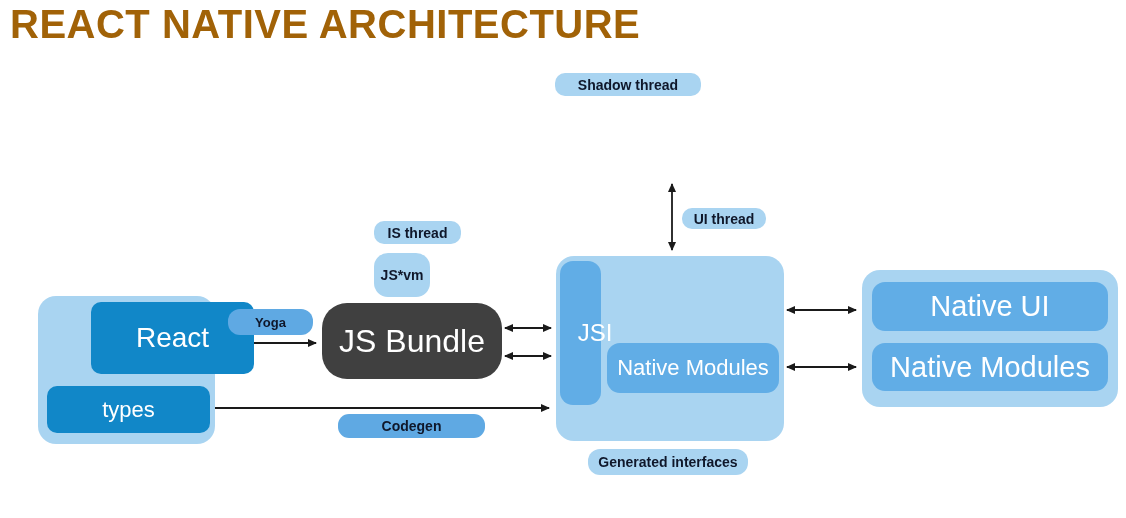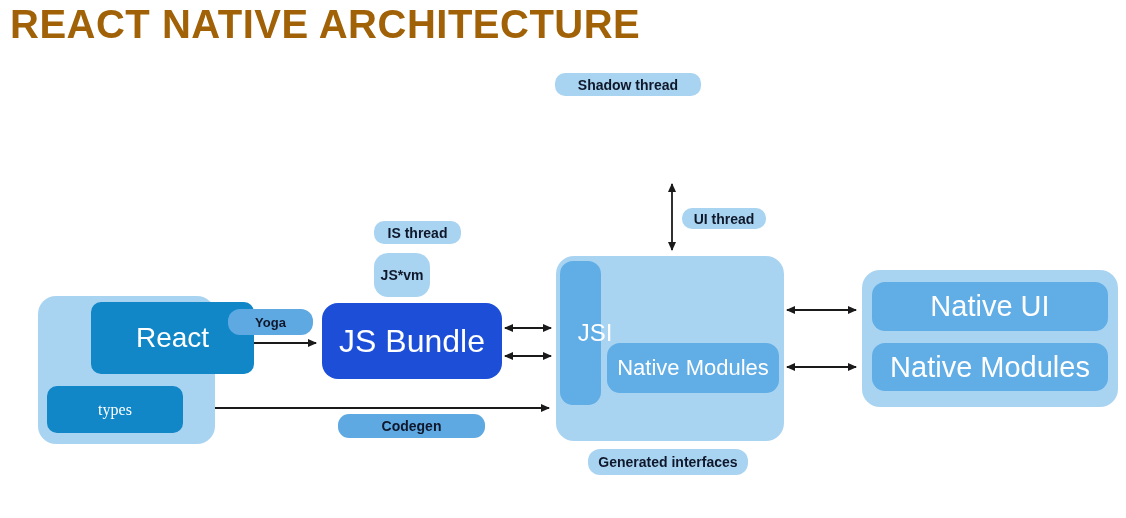--- a/index.html
+++ b/index.html
@@ -22,21 +22,21 @@
     font-size:14px;font-weight:700;
     border-radius:10px;white-space:nowrap;
   }
   .pill.medium{background:#5fa9e3;}
   .container-box{background:#a9d4f1;border-radius:18px;}
   .node{
     display:flex;align-items:center;justify-content:center;
     color:#ffffff;white-space:nowrap;
   }
   .node.dark{background:#1187c8;border-radius:10px;}
-  .node.bright{background:#1d4ed8;border-radius:16px;}
+  .node.bright{background:#404040;border-radius:25px;}
   .node.medium{background:#61ade6;border-radius:13px;}
   .overlay{position:absolute;left:0;top:0;pointer-events:none;}
 </style>
 </head>
 <body>
 
 <div class="canvas">
 
   <div class="abs page-title">REACT NATIVE ARCHITECTURE</div>
 
@@ -59,21 +59,21 @@
   </svg>
 
   <div class="abs pill" style="left:555px;top:73px;width:146px;height:23px;">Shadow thread</div>
   <div class="abs pill" style="left:682px;top:208px;width:84px;height:21px;">UI thread</div>
   <div class="abs pill" style="left:374px;top:221px;width:87px;height:23px;">IS thread</div>
   <div class="abs pill" style="left:374px;top:253px;width:56px;height:44px;border-radius:14px;">JS*vm</div>
 
 
   <div class="abs container-box" style="left:38px;top:296px;width:177px;height:148px;"></div>
   <div class="abs node dark" style="left:47px;top:302px;width:163px;height:72px;font-size:28px;margin-left:44px;">React</div>
-  <div class="abs node dark" style="left:47px;top:386px;width:136px;height:47px;font-size:16px;font-family:Liberation Serif, serif;">types</div>
+  <div class="abs node dark" style="left:47px;top:386px;width:163px;height:47px;font-size:22px;">types</div>
 
   <div class="abs pill medium" style="left:228px;top:309px;width:85px;height:26px;border-radius:12px;font-size:13px;">Yoga</div>
 
   <div class="abs node bright" style="left:322px;top:303px;width:180px;height:76px;font-size:32px;">JS Bundle</div>
 
   <div class="abs container-box" style="left:556px;top:256px;width:228px;height:185px;"></div>
   <div class="abs node medium" style="left:560px;top:261px;width:41px;height:144px;font-size:24px;padding-left:29px;">JSI</div>
   <div class="abs node medium" style="left:607px;top:343px;width:172px;height:50px;font-size:22px;">Native Modules</div>
 
   <div class="abs pill medium" style="left:338px;top:414px;width:147px;height:24px;border-radius:11px;">Codegen</div>

